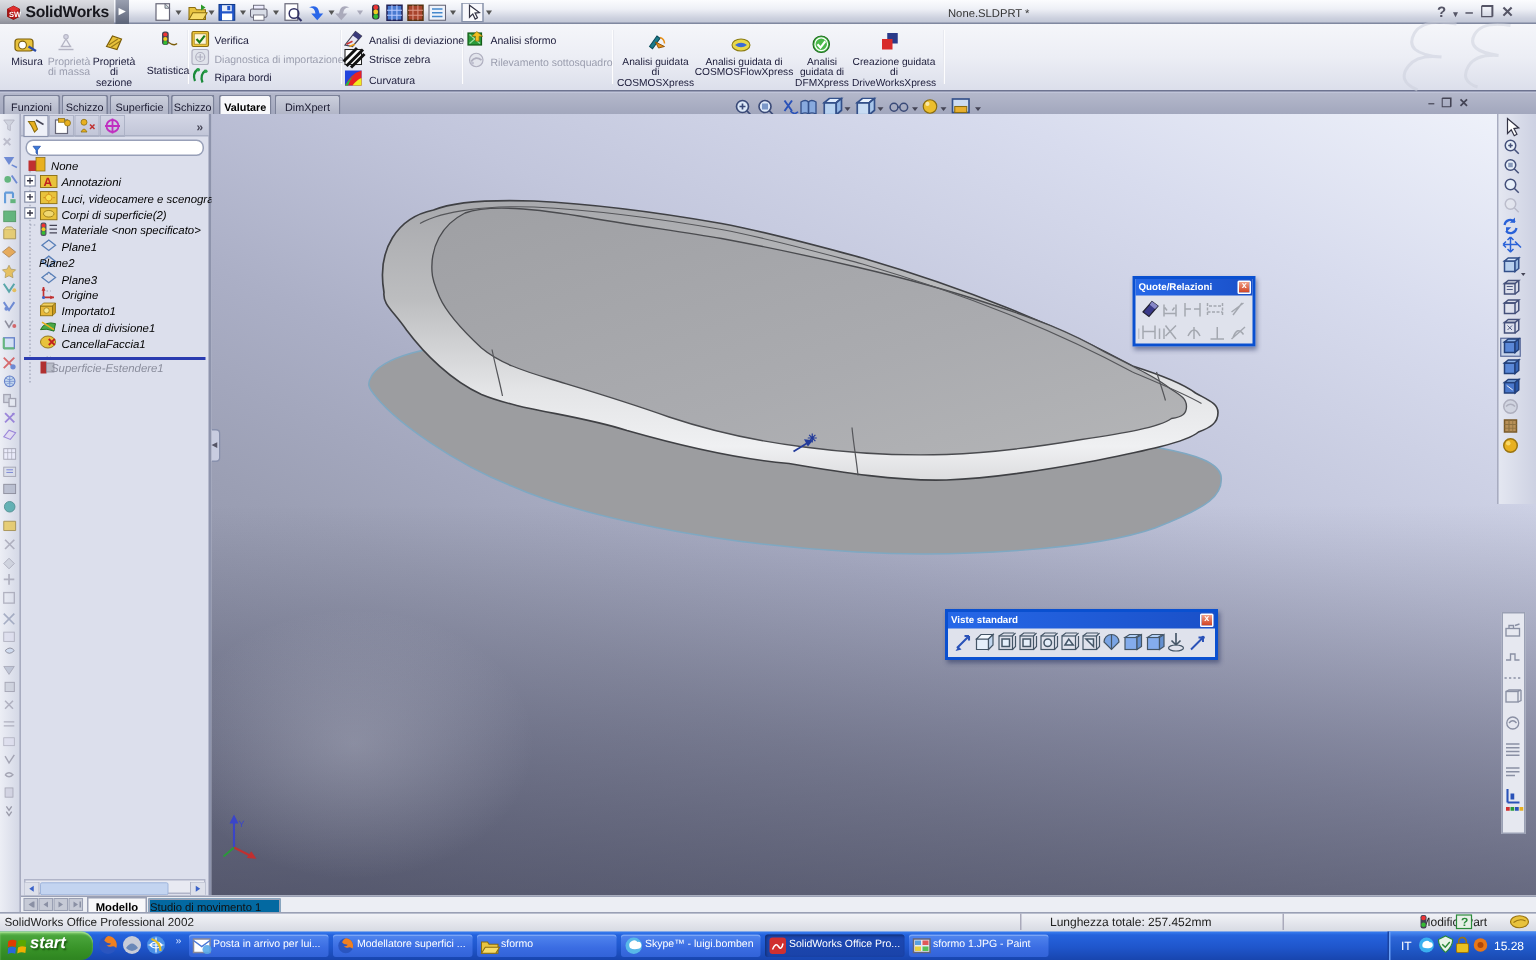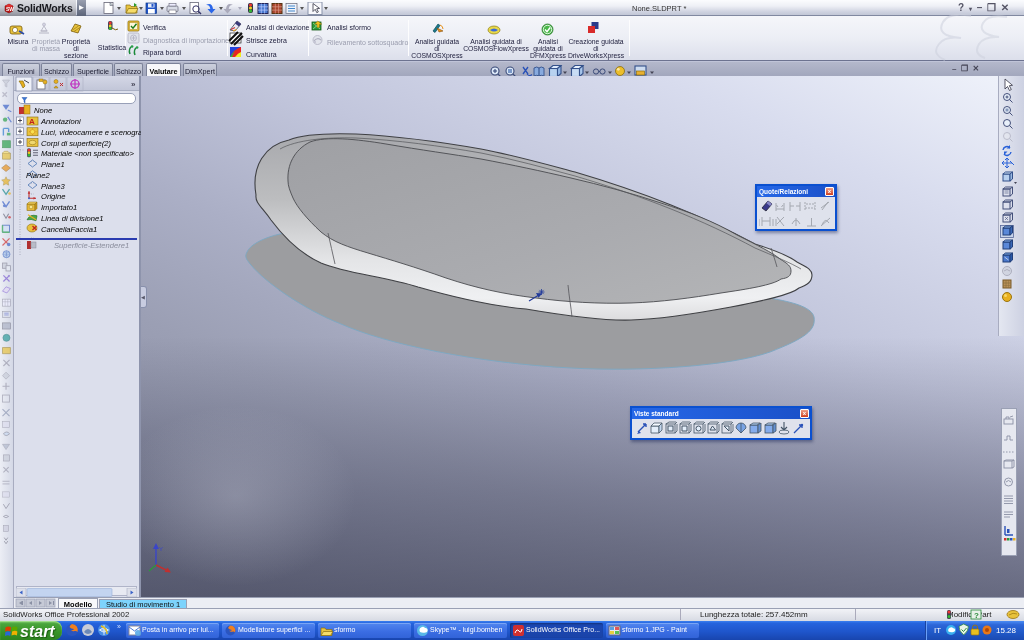--- a/index.html
+++ b/index.html
@@ -63,21 +63,21 @@
 
 #statusbar { left:0; top:608px; width:1024px; height:13px;
   background:linear-gradient(#f2f3f7,#d7dae3); border-top:1px solid #9aa0b4; font-size:8px; color:#222; }
 
 
 #taskbar { left:0; top:621px; width:1024px; height:19px;
   background:linear-gradient(#3a80f0 0%, #2563dd 12%, #1f56cc 55%, #1845ae 100%); }
 #startbtn { left:0; top:621px; width:62px; height:19px; border-radius:0 8px 8px 0;
   background:linear-gradient(#7eca6c 0%, #4aa53c 15%, #389328 60%, #2e8420 100%);
   box-shadow:inset 0 1px 1px #a5e090; }
-#starttext { left:20px; top:623px; font-size:16px; font-weight:bold; font-style:italic; color:#fff; text-shadow:1px 1px 1px #1d5c12; }
+#starttext { left:20px; top:623px; font-size:11px; font-weight:bold; font-style:italic; color:#fff; text-shadow:1px 1px 1px #1d5c12; }
 .taskbtn { position:absolute; top:623px; height:15px; background:linear-gradient(#5186ef,#3a6ce2 60%,#3263d8);
   border-radius:2px; box-shadow:inset 0 1px 0 #7aa5f5; color:#fff; font-size:7px; padding:3px 3px 0 16px; white-space:nowrap; overflow:hidden; }
 .taskpressed { background:linear-gradient(#1c48b4,#1a43a8) !important; box-shadow:inset 1px 1px 2px #123078 !important; }
 #tray { left:925px; top:621px; width:99px; height:19px;
   background:linear-gradient(#4a8cf4 0%, #2d66d8 20%, #2059c8 60%, #1a4ab2 100%);
   border-left:1px solid #1a43a0; box-shadow:inset 1px 0 0 #6aa0f8; }
 </style>
 </head>
 <body>
 <div id="root">
@@ -272,21 +272,21 @@
     <path d="M20 46 q-14 -6 -6 -16 q6 -8 22 -6 q-26 -2 -18 -16 q6 -10 28 -6" stroke="#ccd0dc" stroke-width="2" fill="none" opacity="0.55"></path>
     <path d="M60 44 q-12 -4 -6 -14 q5 -8 20 -7 q-22 -3 -16 -14 q5 -9 24 -6" stroke="#ccd0dc" stroke-width="2" fill="none" opacity="0.5"></path>
   </svg>
 
   <div id="tabrow" class="abs"></div>
   <div class="tab" style="left:2px;width:38px">Funzioni</div>
   <div class="tab" style="left:41px;width:31px">Schizzo</div>
   <div class="tab" style="left:73px;width:40px">Superficie</div>
   <div class="tab" style="left:114px;width:29px">Schizzo</div>
   <div class="tab tabactive" style="left:146px;width:35px;font-weight:bold">Valutare</div>
-  <div class="tab" style="left:183px;width:34px">DimXpert</div>
+  <div class="tab" style="left:183px;width:44px">DimXpert</div>
 
   <svg class="abs" style="left:488px;top:65px" width="175" height="14" viewBox="0 0 175 14">
     <g stroke="#3a4a78" fill="none" stroke-width="1.1">
       <circle cx="7" cy="6" r="4" fill="#dce8f8"></circle>
         <line x1="9.8" y1="8.8" x2="12.5" y2="11.5"></line>
         <line x1="5" y1="6" x2="9" y2="6"></line>
         <line x1="7" y1="4" x2="7" y2="8"></line>
       <circle cx="22" cy="6" r="4" fill="#dce8f8"></circle>
         <line x1="24.8" y1="8.8" x2="27.5" y2="11.5"></line>
         <rect x="20" y="4" width="4" height="4" fill="#7a98c8" stroke="none"></rect>
@@ -497,21 +497,21 @@
     <div class="ti" style="left:27px;top:62.5px">Corpi di superficie(2)</div>
     <div class="ti" style="left:27px;top:73.25px">Materiale &lt;non specificato&gt;</div>
     <div class="ti" style="left:27px;top:84px">Plane1</div>
     <div class="ti" style="left:12px;top:94.75px">Plane2</div>
     <div class="ti" style="left:27px;top:105.5px">Plane3</div>
     <div class="ti" style="left:27px;top:116.25px">Origine</div>
     <div class="ti" style="left:27px;top:127px">Importato1</div>
     <div class="ti" style="left:27px;top:137.75px">Linea di divisione1</div>
     <div class="ti" style="left:27px;top:148.5px">CancellaFaccia1</div>
     <div id="rollback"></div>
-    <div class="ti tigray" style="left:40px;top:165px">Superficie-Estendere1</div>
+    <div class="ti tigray" style="left:20px;top:165px">Superficie-Estendere1</div>
     <div id="pscroll"></div>
     <svg style="position:absolute;left:2px;top:512px" width="121" height="9" viewBox="0 0 121 9">
       <rect x="0" y="0" width="10" height="9" fill="#dde0ea" stroke="#aab0c4" stroke-width="0.6"></rect>
       <rect x="111" y="0" width="10" height="9" fill="#dde0ea" stroke="#aab0c4" stroke-width="0.6"></rect>
       <path d="M6.5 2.5 l-3 2 l3 2 z" fill="#3a62c8"></path>
       <path d="M114.5 2.5 l3 2 l-3 2 z" fill="#3a62c8"></path>
       <rect x="11" y="0.5" width="85" height="8" rx="1" fill="#c3d4f0" stroke="#98b0d8" stroke-width="0.6"></rect>
     </svg>
   </div>
 
@@ -781,21 +781,21 @@
         <rect x="32" y="1" width="9" height="8"></rect>
     </g>
     <g fill="#8a90a4">
       <path d="M8 3 l-3 2 l3 2 z M9 3 v4 h-1 v-4 z"></path>
       <path d="M18 3 l-3 2 l3 2 z"></path>
       <path d="M25 3 l3 2 l-3 2 z"></path>
       <path d="M35 3 l3 2 l-3 2 z M39 3 v4 h1 v-4 z"></path>
     </g>
   </svg>
   <div class="abs" style="left:58px;top:598px;width:40px;height:10px;background:#f8f8fa;border:1px solid #9aa0b4;border-bottom:none;font-size:7.5px;font-weight:bold;color:#000;text-align:center;padding-top:1px">Modello</div>
-  <div class="abs" style="left:99px;top:599px;width:88px;height:9px;background:#7dd3fc;border:1px solid #9aa0b4;border-bottom:none;font-size:7.5px;color:#111;text-align:center">Studio di movimento 1</div>
+  <div class="abs" style="left:99px;top:599px;width:88px;height:9px;background:#0369a1;border:1px solid #9aa0b4;border-bottom:none;font-size:7.5px;color:#111;text-align:left">Studio di movimento 1</div>
 
   <div id="statusbar" class="abs"></div>
   <div class="abs" style="left:3px;top:610px;font-size:7.8px;color:#222">SolidWorks Office Professional 2002</div>
   <div class="abs" style="left:680px;top:609px;width:1px;height:11px;background:#aab"></div>
   <div class="abs" style="left:700px;top:610px;font-size:8px;color:#222">Lunghezza totale: 257.452mm</div>
   <div class="abs" style="left:855px;top:609px;width:1px;height:11px;background:#aab"></div>
   <div class="abs" style="left:947px;top:610px;font-size:8px;color:#222">ModificaPart</div>
   <svg class="abs" style="left:945px;top:609px" width="79" height="12" viewBox="0 0 79 12">
     <rect x="2" y="1" width="4" height="9" rx="1.5" fill="#445"></rect>
     <circle cx="4" cy="3" r="1.5" fill="#e33"></circle>

